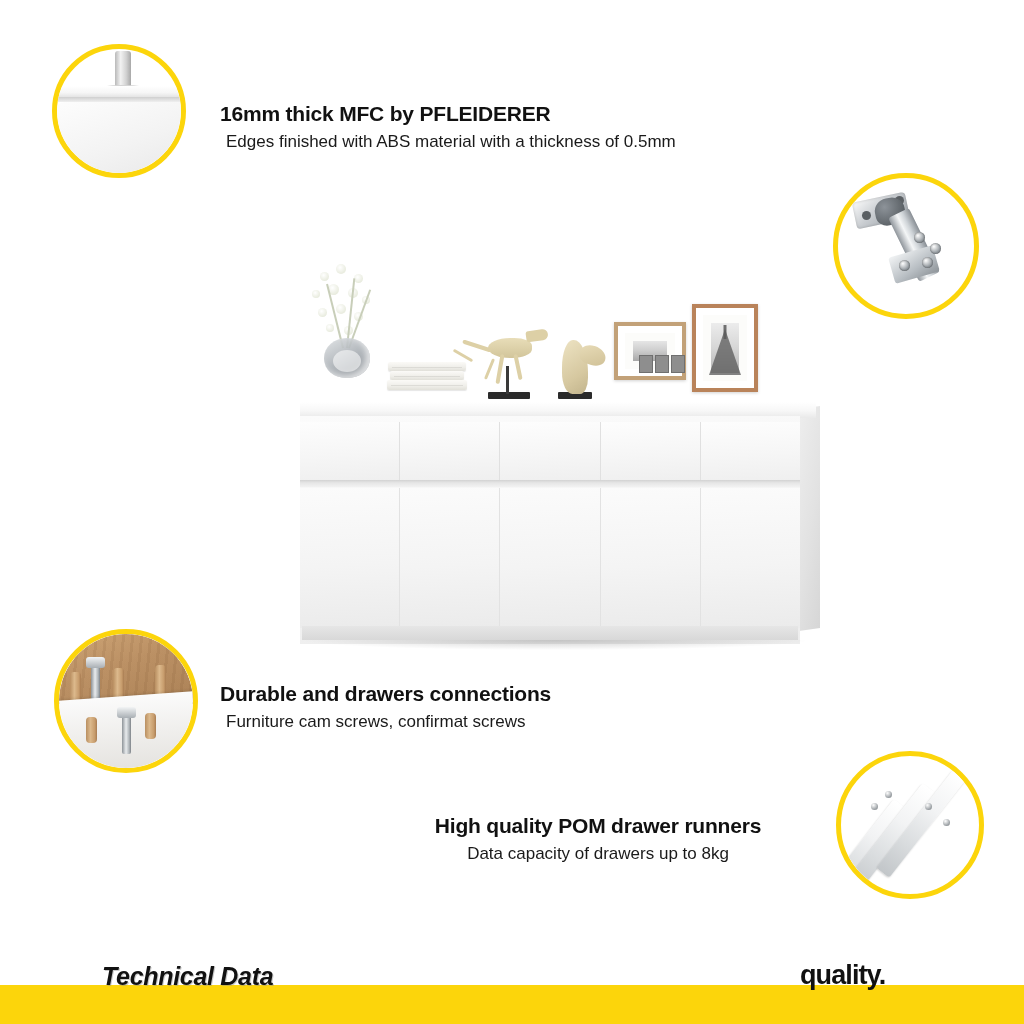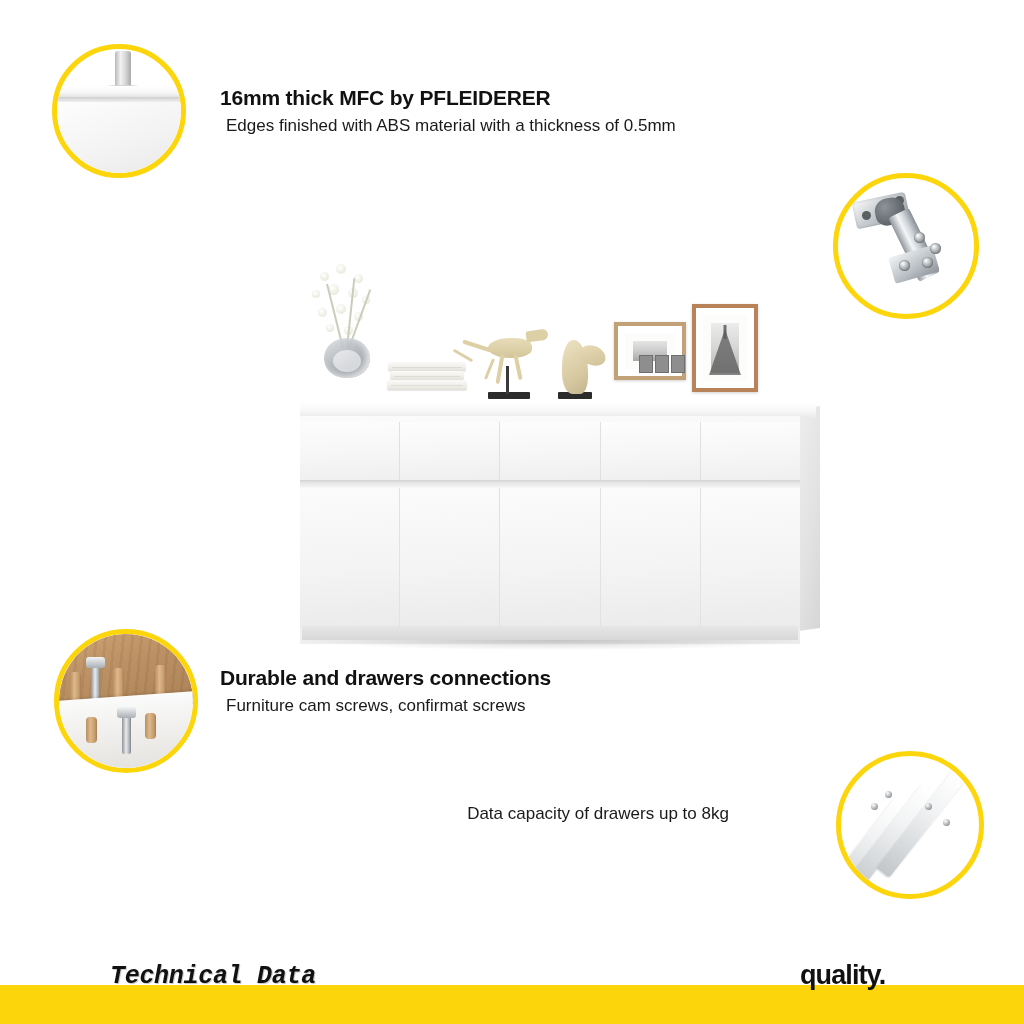--- a/index.html
+++ b/index.html
@@ -157,21 +157,21 @@
   .runner-dot {
     position: absolute; width: 7px; height: 7px; border-radius: 50%;
     background: radial-gradient(circle at 35% 30%, #ffffff, #9ea3a7 65%, #6f7478);
   }
   .runner-dot.rd1 { left: 22%; top: 34%; }
   .runner-dot.rd2 { left: 32%; top: 25%; }
   .runner-dot.rd3 { left: 61%; top: 34%; }
   .runner-dot.rd4 { left: 74%; top: 46%; }
 
   
-  .feature-text { position: absolute; }
+  .feature-text { position: absolute; margin-top: 16px; }
   .feature-title {
     font-weight: bold;
     font-size: 21px;
     color: #111111;
     letter-spacing: -0.2px;
     white-space: nowrap;
     margin: 0;
   }
   .feature-sub {
     font-size: 17px;
@@ -335,25 +335,24 @@
     position:absolute; left: 14px; top: 378px; width: 500px; height: 10px;
     background: radial-gradient(ellipse at 50% 0%, rgba(0,0,0,.18), rgba(0,0,0,0) 72%);
   }
 
   
   #footer-band {
     position: absolute; left: 0; top: 985px; width: 1024px; height: 39px;
     background: #FCD50B;
   }
   #footer-technical {
-    position: absolute; left: 110px; top: 962px;
+    position: absolute; left: 102px; top: 962px;
     font-weight: bold; font-style: italic; font-size: 25px;
     color: #111111; letter-spacing: -0.3px; white-space: nowrap;
     text-shadow: 1px 1px 0 rgba(140,140,140,.45);
-    font-family: Liberation Mono, monospace;
   }
   #footer-logo {
     position: absolute; left: 800px; top: 960px;
     font-weight: bold; font-size: 27px; color: #111111;
     letter-spacing: -0.9px; white-space: nowrap;
   }
 </style>
 </head>
 <body>
 
@@ -503,20 +502,21 @@
       <div class="runner r2"></div>
       <div class="runner r3"></div>
       <div class="runner-dot rd1"></div>
       <div class="runner-dot rd2"></div>
       <div class="runner-dot rd3"></div>
       <div class="runner-dot rd4"></div>
     </div>
   </div>
 
   <div class="feature-text" id="text-runners">
+    <p class="feature-title">High quality POM drawer runners</p>
     <p class="feature-sub">Data capacity of drawers up to 8kg</p>
   </div>
 
   <div id="footer-band"></div>
   <div id="footer-technical">Technical Data</div>
   <div id="footer-logo">quality.</div>
 
 </div>
 
 </body></html>

